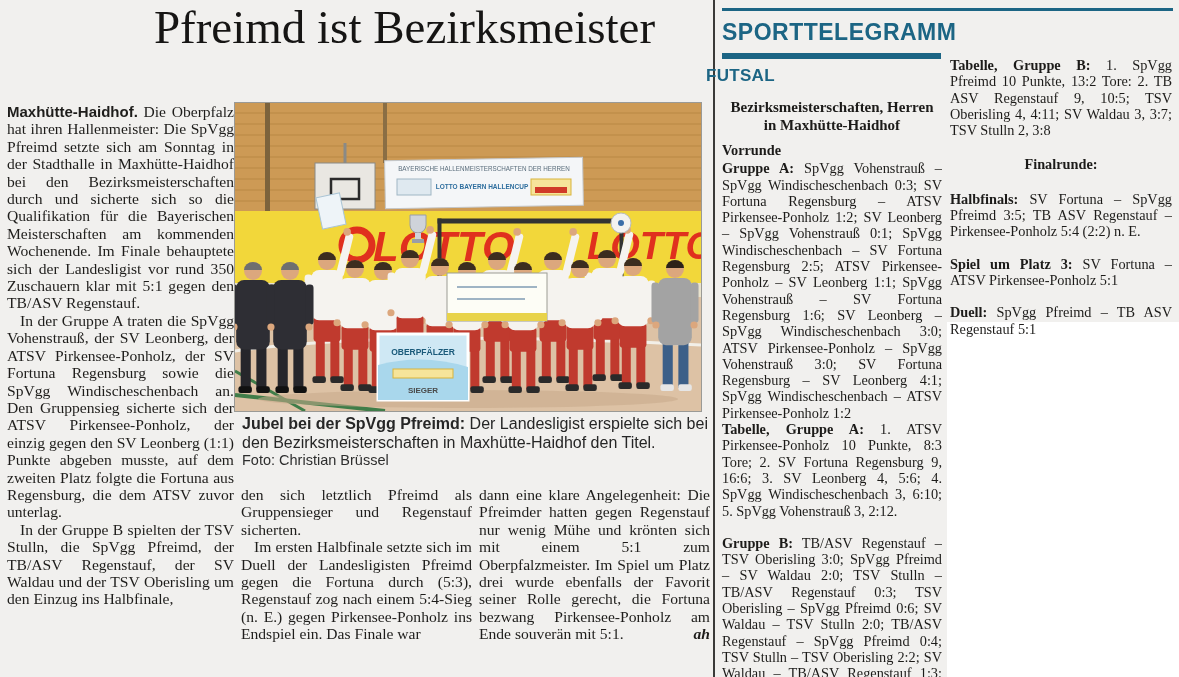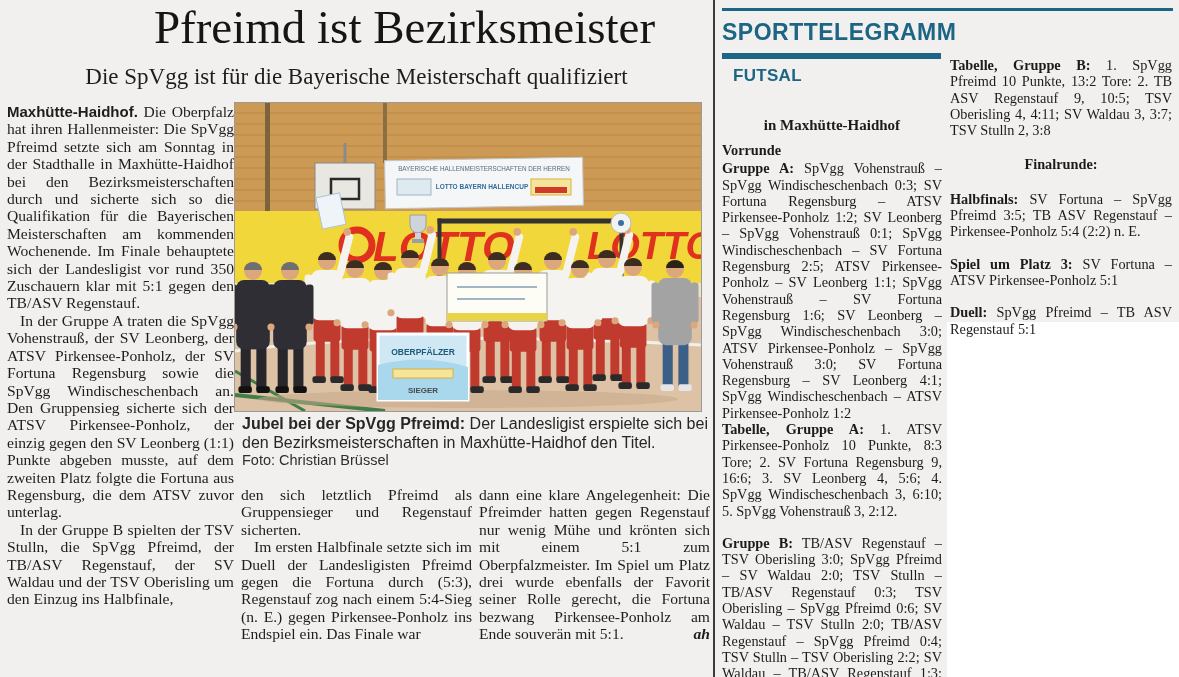--- a/index.html
+++ b/index.html
@@ -25,41 +25,40 @@
            font-family:"Liberation Sans",sans-serif;font-size:16px;line-height:19px;color:#262626;}
   .caption .cap-lead{font-weight:bold;}
   .credit{position:absolute;left:242px;top:452px;width:468px;text-align:left;
           font-family:"Liberation Sans",sans-serif;font-size:14.5px;color:#2e2e2e;}
   .divider{position:absolute;left:713px;top:0;width:2px;height:677px;background:#3a3a38;}
   
   .tg-thin-rule{position:absolute;left:722px;top:8px;width:451px;height:3px;background:#1c6584;}
   .tg-title{position:absolute;left:722px;top:19px;font-family:"Liberation Sans",sans-serif;
             font-weight:bold;font-size:23px;letter-spacing:.5px;color:#1c6584;}
   .tg-thick-rule{position:absolute;left:722px;top:53px;width:219px;height:6px;background:#1c6584;}
-  .tg-section{position:absolute;left:733px;top:66px;font-family:"Liberation Sans",sans-serif;
+  .tg-section{position:absolute;left:706px;top:66px;font-family:"Liberation Sans",sans-serif;
               font-weight:bold;font-size:17px;letter-spacing:.3px;color:#1c6584;}
   .tg-col{position:absolute;font-size:14.3px;line-height:16.3px;text-align:justify;color:#1c1b19;}
   .tg-col p{margin:0;}
   .tg-colA{left:722px;top:98px;width:220px;}
   .tg-colB{left:950px;top:57px;width:222px;}
   .tg-heading{font-weight:bold;text-align:center;font-size:15px;line-height:18px;}
   .tg-round{font-weight:bold;margin-top:8px !important;margin-bottom:2px !important;}
   .tg-label{font-weight:bold;}
   .gap16{margin-top:16px !important;}
   .gap18{margin-top:18px !important;}
   .tg-center{font-weight:bold;text-align:center;}
 </style>
 </head>
 <body>
 
 <div class="page">
   <div class="white-patch"></div>
 
   <div class="headline">Pfreimd ist Bezirksmeister</div>
-  <div class="subheadline">Die SpVgg ist für die Bayerische Meisterschaft qualifiziert</div>
 
   <div class="body-col col1">
     <p><span class="lead-sans">Maxhütte-Haidhof.</span>
       <span>Die Oberpfalz hat ihren Hallenmeister: Die SpVgg Pfreimd setzte sich am Sonntag in der Stadthalle in Maxhütte-Haidhof bei den Bezirksmeisterschaften durch und sicherte sich so die Qualifikation für die Bayerischen Meisterschaften am kommenden Wochenende. Im Finale behauptete sich der Landesligist vor rund 350 Zuschauern klar mit 5:1 gegen den TB/ASV Regenstauf.</span></p>
     <p class="indent">In der Gruppe A traten die SpVgg Vohenstrauß, der SV Leonberg, der ATSV Pirkensee-Ponholz, der SV Fortuna Regensburg sowie die SpVgg Windischeschenbach an. Den Gruppensieg sicherte sich der ATSV Pirkensee-Ponholz, der einzig gegen den SV Leonberg (1:1) Punkte abgeben musste, auf dem zweiten Platz folgte die Fortuna aus Regensburg, die dem ATSV zuvor unterlag.</p>
     <p class="indent">In der Gruppe B spielten der TSV Stulln, die SpVgg Pfreimd, der TB/ASV Regenstauf, der SV Waldau und der TSV Oberisling um den Einzug ins Halbfinale,</p>
   </div>
 
   <div class="photo-frame">
     <svg width="466" height="308" viewBox="0 0 466 308">
@@ -234,21 +233,21 @@
 
   <div class="divider"></div>
 
   <div class="tg-thin-rule"></div>
   <div class="tg-title">SPORTTELEGRAMM</div>
   <div class="tg-thick-rule"></div>
   <div class="tg-section">FUTSAL</div>
 
   <div class="tg-col tg-colA">
     <p class="tg-heading">
-      <br>
+      <span>Bezirksmeisterschaften, Herren</span><br>
       <span>in Maxhütte-Haidhof</span>
     </p>
     <p class="tg-round">Vorrunde</p>
     <p><span class="tg-label">Gruppe A:</span>
       <span>SpVgg Vohenstrauß – SpVgg Windischeschenbach 0:3; SV Fortuna Regensburg – ATSV Pirkensee-Ponholz 1:2; SV Leonberg – SpVgg Vohenstrauß 0:1; SpVgg Windischeschenbach – SV Fortuna Regensburg 2:5; ATSV Pirkensee-Ponholz – SV Leonberg 1:1; SpVgg Vohenstrauß – SV Fortuna Regensburg 1:6; SV Leonberg – SpVgg Windischeschenbach 3:0; ATSV Pirkensee-Ponholz – SpVgg Vohenstrauß 3:0; SV Fortuna Regensburg – SV Leonberg 4:1; SpVgg Windischeschenbach – ATSV Pirkensee-Ponholz 1:2</span></p>
     <p><span class="tg-label">Tabelle, Gruppe A:</span>
       <span>1. ATSV Pirkensee-Ponholz 10 Punkte, 8:3 Tore; 2. SV Fortuna Regensburg 9, 16:6; 3. SV Leonberg 4, 5:6; 4. SpVgg Windischeschenbach 3, 6:10; 5. SpVgg Vohenstrauß 3, 2:12.</span></p>
     <p class="gap16"><span class="tg-label">Gruppe B:</span>
       <span>TB/ASV Regenstauf – TSV Oberisling 3:0; SpVgg Pfreimd – SV Waldau 2:0; TSV Stulln – TB/ASV Regenstauf 0:3; TSV Oberisling – SpVgg Pfreimd 0:6; SV Waldau – TSV Stulln 2:0; TB/ASV Regenstauf – SpVgg Pfreimd 0:4; TSV Stulln – TSV Oberisling 2:2; SV Waldau – TB/ASV Regenstauf 1:3; SpVgg Pfreimd – TSV Stulln 1:1; TSV Oberisling – SV Waldau 2:0</span></p>
   </div>

